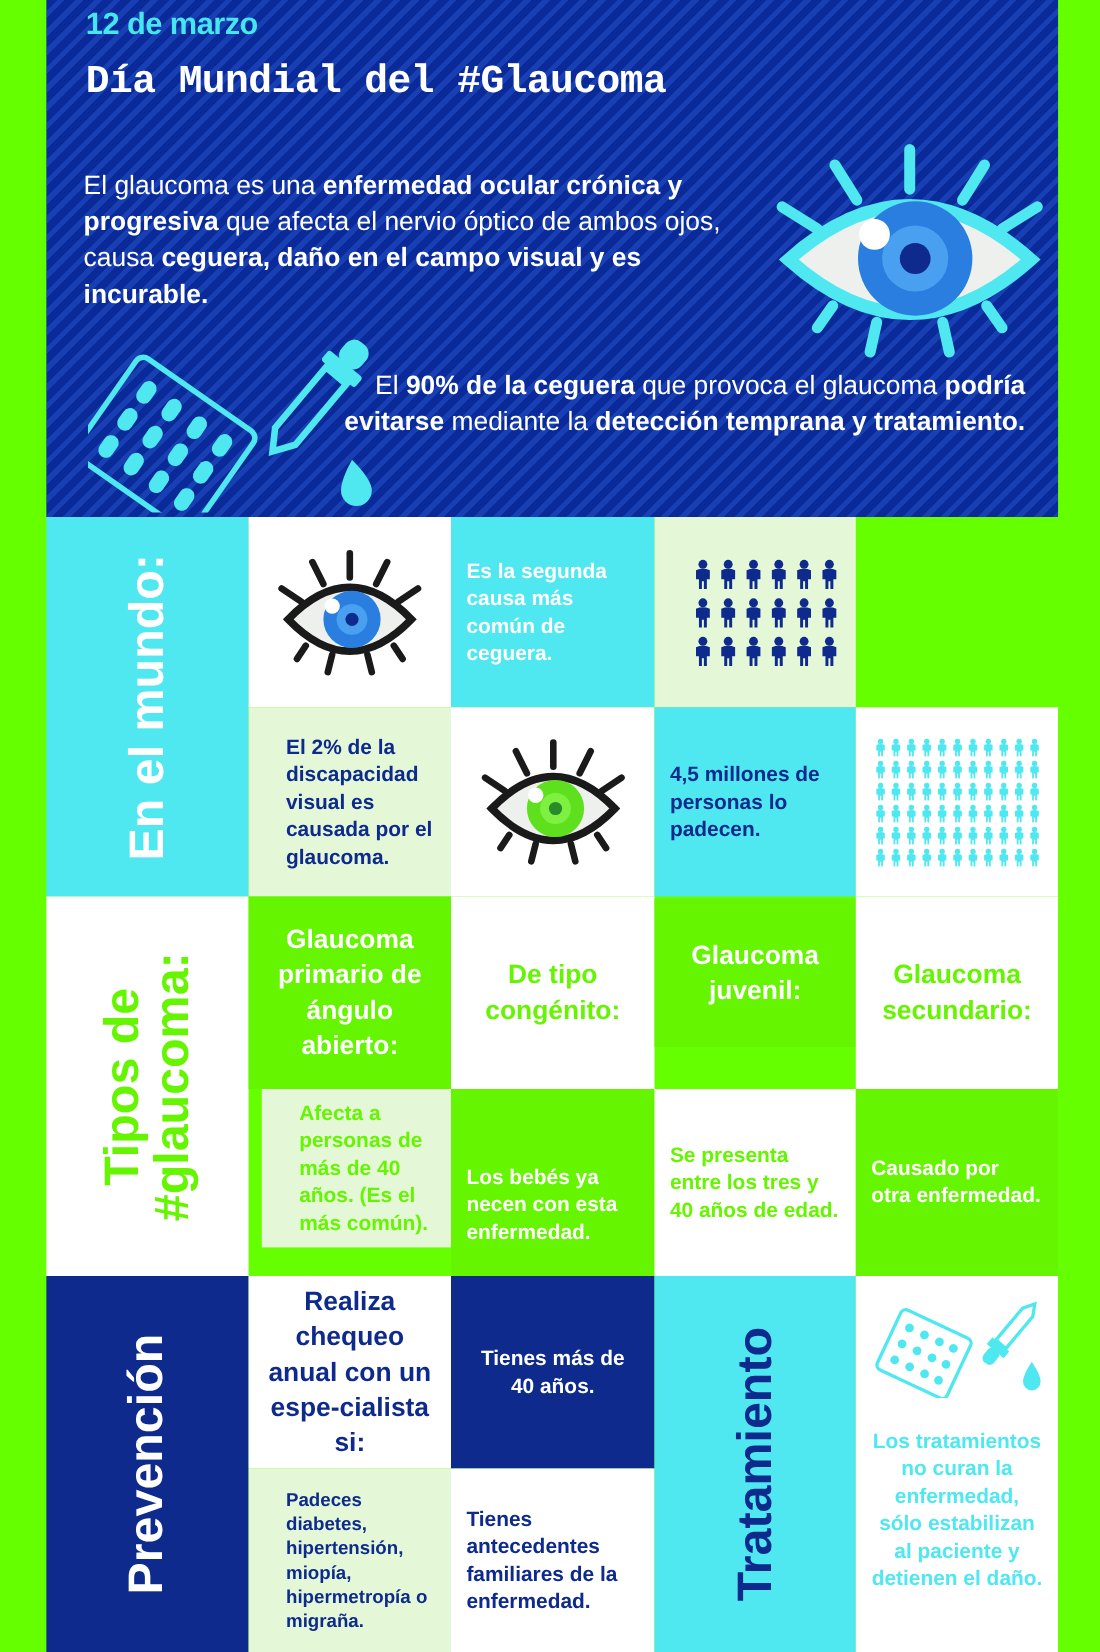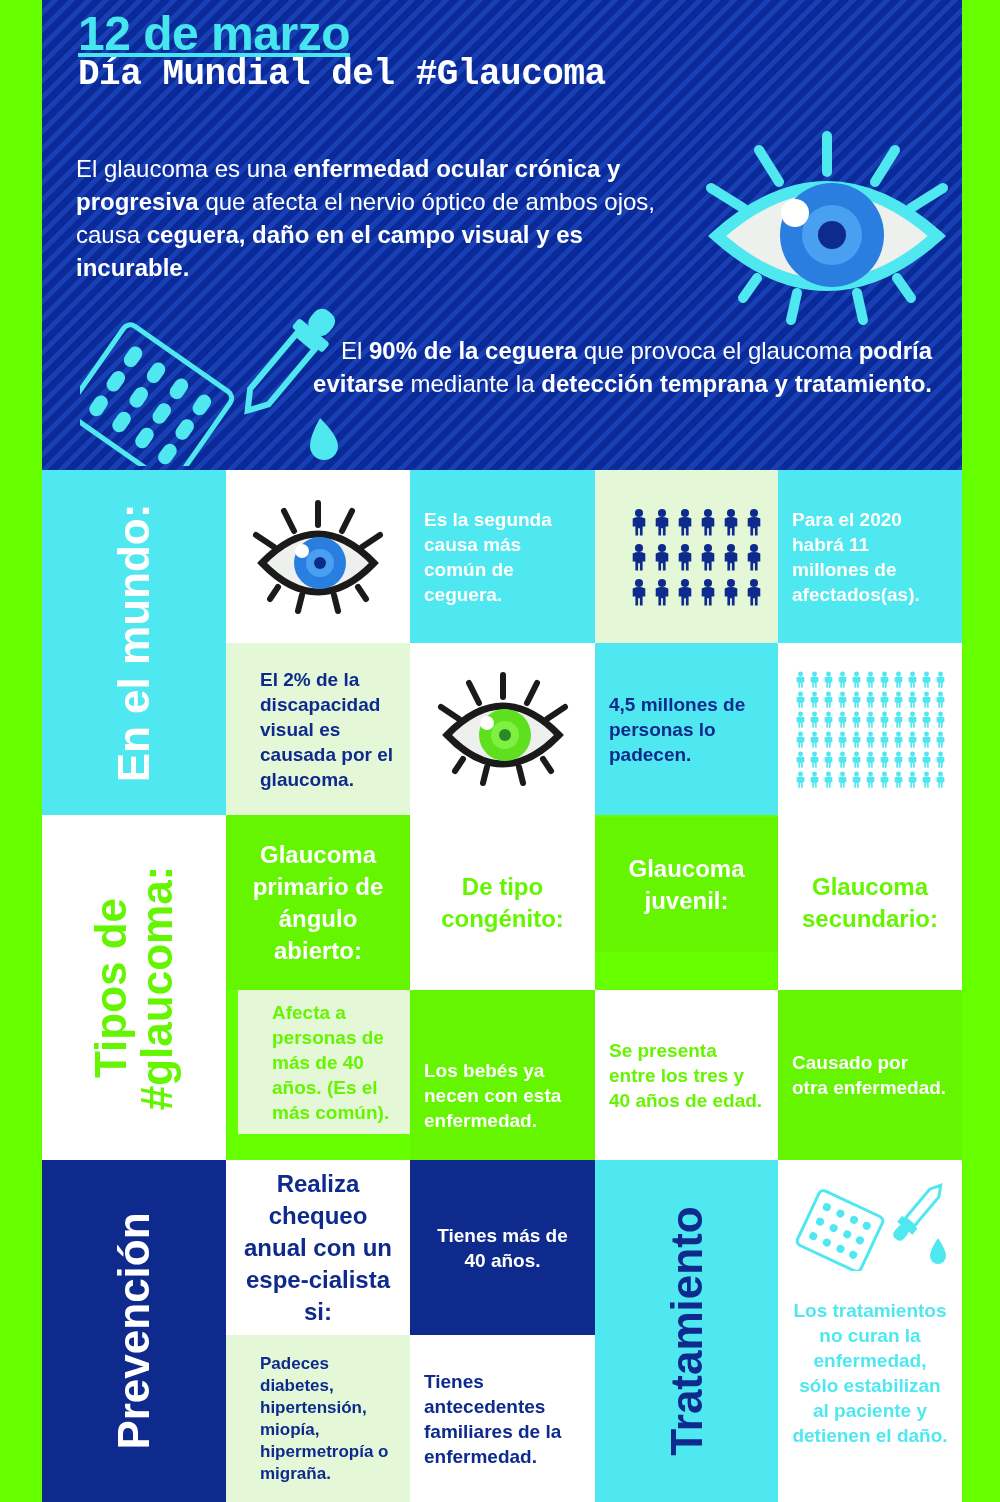--- a/index.html
+++ b/index.html
@@ -15,21 +15,21 @@
   }
   .header {
     position: absolute; left: 0; top: 0; width: 920px; height: 470px;
     background-color: #0a2a9a;
     background-image: repeating-linear-gradient(135deg,
       rgba(255,255,255,0.00) 0px, rgba(255,255,255,0.00) 7px,
       rgba(40,90,210,0.45) 7px, rgba(40,90,210,0.45) 12px);
   }
   .date {
     position: absolute; left: 36px; top: 6px;
-    font-size: 48px; font-weight: bold; color: #46e6ee; letter-spacing: -0.5px; text-decoration: underline;
+    font-size: 28px; font-weight: bold; color: #46e6ee; letter-spacing: -0.5px;
   }
   .title {
     position: absolute; left: 36px; top: 54px;
     font-size: 36px; font-weight: bold; color: #ffffff; letter-spacing: -0.5px;
     white-space: nowrap;
     font-family: Liberation Mono, monospace;
   }
   .intro {
     position: absolute; left: 34px; top: 152px; width: 620px;
     font-size: 24px; line-height: 33px; color: #ffffff;
@@ -234,23 +234,20 @@
             <circle cx="10" cy="5" r="4.5" fill="#0d2a8c"></circle>
             <path d="M3 11 Q10 8 17 11 L17 20 L14 20 L14 30 L11 30 L11 22 L9 22 L9 30 L6 30 L6 20 L3 20 Z" fill="#0d2a8c"></path>
           </svg>
           <svg width="18" height="30" viewBox="0 0 20 30" class="person">
             <circle cx="10" cy="5" r="4.5" fill="#0d2a8c"></circle>
             <path d="M3 11 Q10 8 17 11 L17 20 L14 20 L14 30 L11 30 L11 22 L9 22 L9 30 L6 30 L6 20 L3 20 Z" fill="#0d2a8c"></path>
           </svg>
         </div>
     </div>
 
-    <div class="cell c-cyan" style="left:736px;top:0;width:184px;height:173px;">
-      <div class="txt t-white">Para el 2020 habrá 11 millones de afectados(as).</div>
-    </div>
 
     <div class="cell c-pale" style="left:184px;top:173px;width:184px;height:172px;">
       <div class="txt t-navy">El 2% de la discapacidad visual es causada por el glaucoma.</div>
     </div>
 
     <div class="cell c-white" style="left:368px;top:173px;width:185px;height:172px;">
       <svg width="140" height="120" viewBox="0 0 140 120">
         <g stroke="#1a1a1a" stroke-width="6" stroke-linecap="round">
           <line x1="70" y1="6" x2="70" y2="28"></line>
             <line x1="36" y1="14" x2="46" y2="34"></line>

